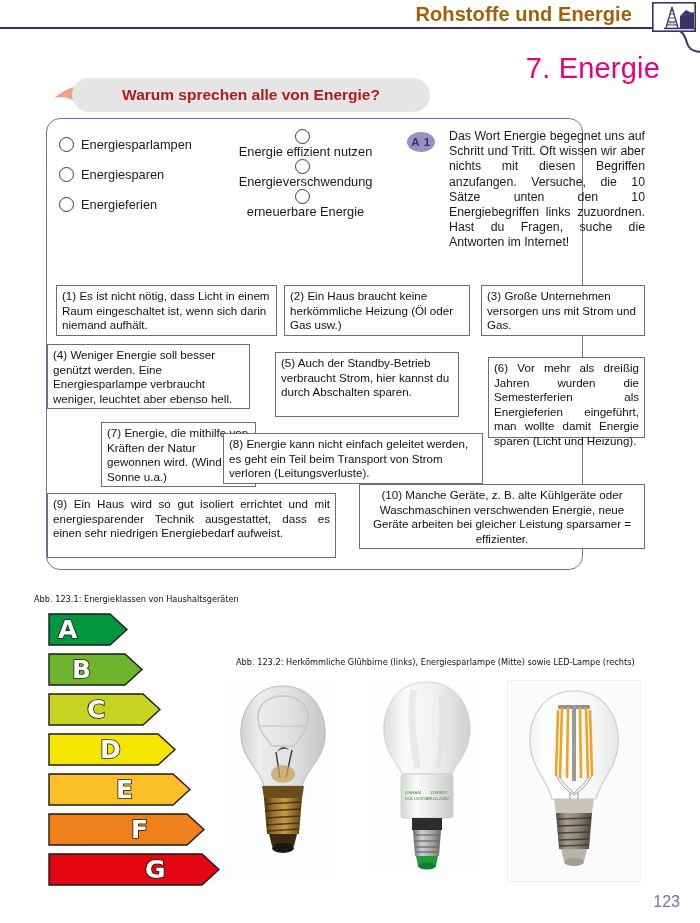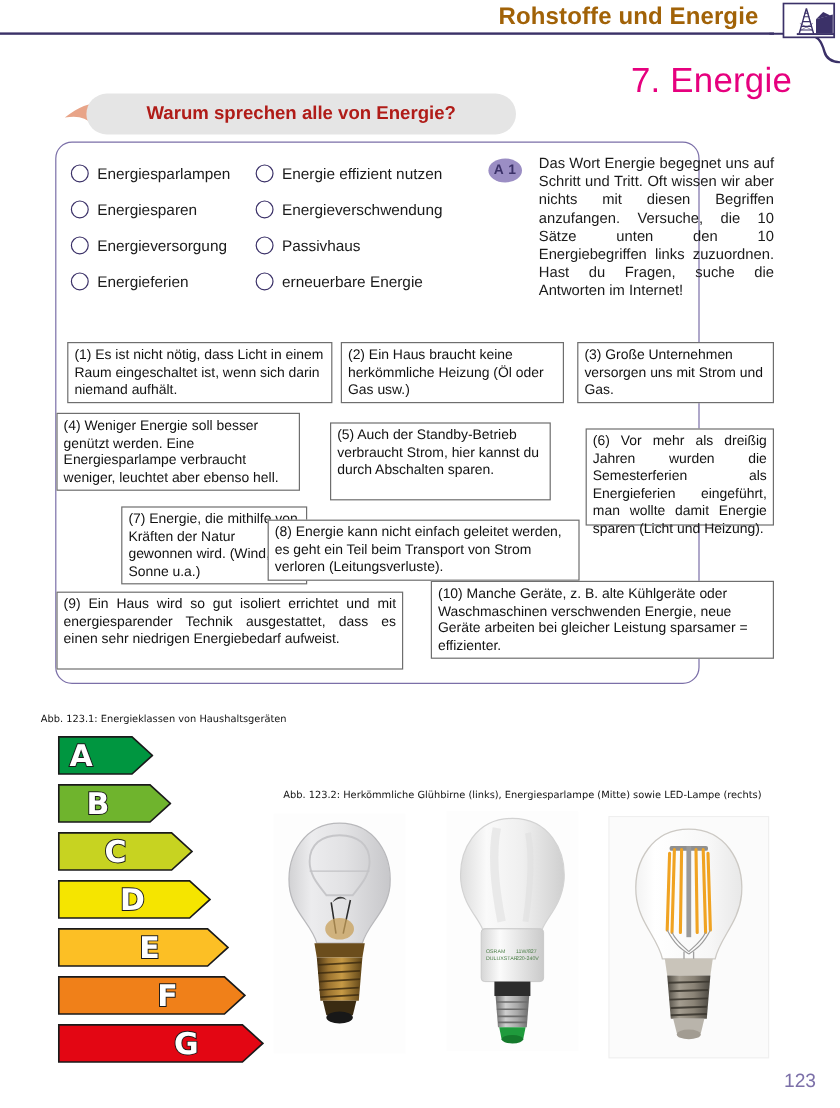--- a/index.html
+++ b/index.html
@@ -108,21 +108,21 @@
   .term-row {
     display: flex;
     height: 30px;
     align-items: center;
   }
   .term-col {
     display: flex;
     align-items: center;
   }
   .term-col.left  { width: 154px; }
-  .term-col.right { width: 185px; }
+  .term-col.right { width: 185px; flex-direction: column; }
   .term-circle {
     width: 15px; height: 15px;
     border: 1.5px solid #3b3168;
     border-radius: 50%;
     box-sizing: border-box;
     flex: none;
     margin-right: 7px;
   }
   .term-label {
     font-size: 12.8px;
@@ -287,30 +287,20 @@
         <span class="term-label">Energiesparen</span>
       </div>
       <div class="term-col right">
         <span class="term-circle"></span>
         <span class="term-label">Energieverschwendung</span>
       </div>
     </div>
     <div class="term-row">
       <div class="term-col left">
         <span class="term-circle"></span>
-        <span class="term-label">Energieversorgung</span>
-      </div>
-      <div class="term-col right">
-        <span class="term-circle"></span>
-        <span class="term-label">Passivhaus</span>
-      </div>
-    </div>
-    <div class="term-row">
-      <div class="term-col left">
-        <span class="term-circle"></span>
         <span class="term-label">Energieferien</span>
       </div>
       <div class="term-col right">
         <span class="term-circle"></span>
         <span class="term-label">erneuerbare Energie</span>
       </div>
     </div>
   </div>
 
   <div class="task">
@@ -323,21 +313,21 @@
   <div class="stmt" style="left:434px; top:166px; width:164px; height:51px;">(3) Große Unternehmen versorgen uns mit Strom und Gas.</div>
 
   <div class="stmt" style="left:0px;   top:225px; width:203px; height:65px;">(4) Weniger Energie soll besser genützt werden. Eine Energiesparlampe verbraucht weniger, leuchtet aber ebenso hell.</div>
   <div class="stmt" style="left:228px; top:233px; width:184px; height:65px;">(5) Auch der Standby-Betrieb verbraucht Strom, hier kannst du durch Abschalten sparen.</div>
   <div class="stmt justify" style="left:441px; top:238px; width:157px; height:81px;">(6) Vor mehr als dreißig Jahren wurden die Semesterferien als Energieferien eingeführt, man wollte damit Energie sparen (Licht und Heizung).</div>
 
   <div class="stmt" style="left:14px;  top:303px; width:155px; height:65px;margin-left:40px;">(7) Energie, die mithilfe von Kräften der Natur gewonnen wird. (Wind, Sonne u.a.)</div>
   <div class="stmt" style="left:176px; top:314px; width:260px; height:51px;">(8) Energie kann nicht einfach geleitet werden, es geht ein Teil beim Transport von Strom verloren (Leitungsverluste).</div>
 
   <div class="stmt justify" style="left:0px;   top:374px; width:289px; height:65px;">(9) Ein Haus wird so gut isoliert errichtet und mit energiesparender Technik ausgestattet, dass es einen sehr niedrigen Energiebedarf aufweist.</div>
-  <div class="stmt" style="left:312px; top:365px; width:286px; height:65px;">(10) Manche Geräte, z. B. alte Kühlgeräte oder Waschmaschinen verschwenden Energie, neue Geräte arbeiten bei gleicher Leistung sparsamer = effizienter.</div>
+  <div class="stmt" style="left:312px; top:365px; width:286px; height:65px;text-align:center;">(10) Manche Geräte, z. B. alte Kühlgeräte oder Waschmaschinen verschwenden Energie, neue Geräte arbeiten bei gleicher Leistung sparsamer = effizienter.</div>
 </div>
 
 <div class="caption" id="caption-1">Abb. 123.1: Energieklassen von Haushaltsgeräten</div>
 
 <div class="energy-chart">
 
   <div class="energy-row">
     <div class="energy-arrow" style="left:16px; width:80px;">
       <svg viewBox="0 0 80 33" preserveAspectRatio="none">
         <path d="M1,1 L62,1 L79,16.5 L62,32 L1,32 Z" fill="#009640" stroke="#1a1a1a" stroke-width="1.4"></path>

